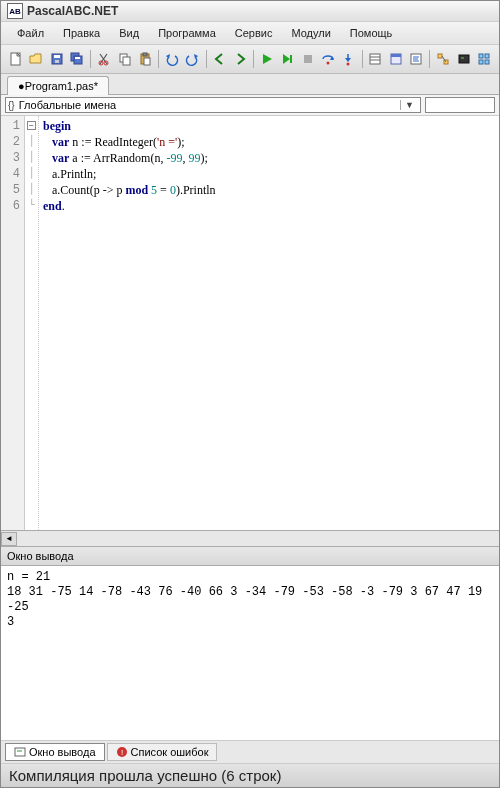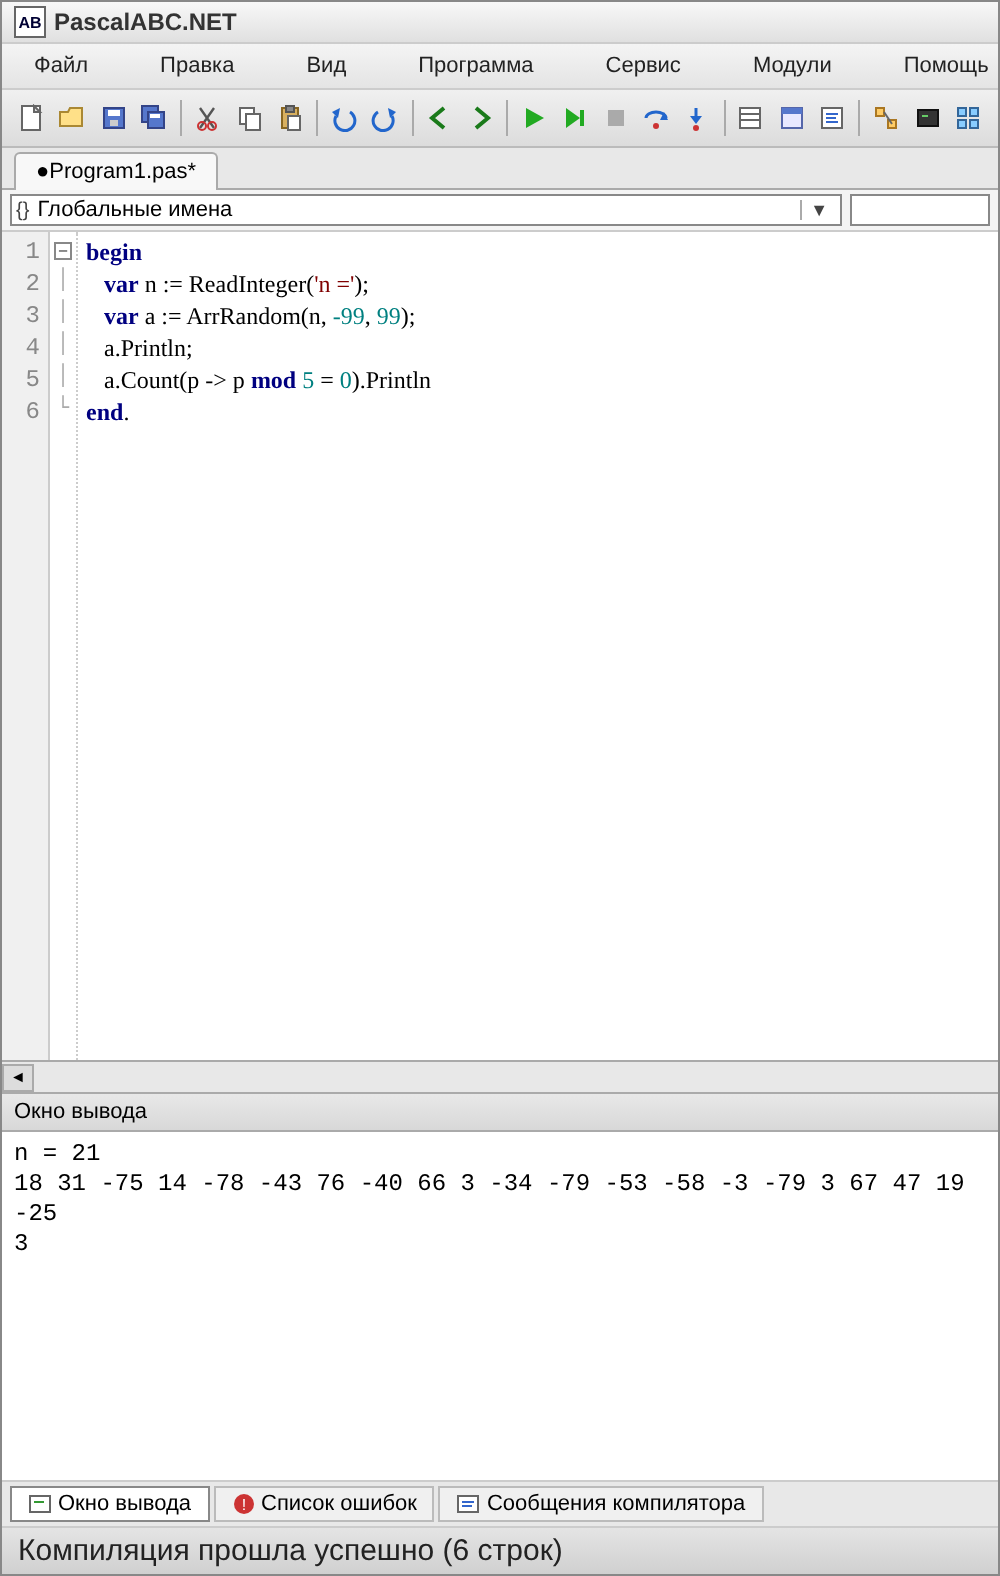--- a/index.html
+++ b/index.html
@@ -27,21 +27,21 @@
   background: #fff;
   border: 1px solid #666;
   display: flex; align-items: center; justify-content: center;
   font-size: 8px; font-weight: bold; color: #003;
 }
 .titlebar .title { font-size: 12px; color: #333; font-weight: bold; }
 .menubar {
   background: linear-gradient(to bottom, #f4f4f4, #e4e4e4);
   padding: 3px 8px;
   display: flex;
-  gap: 20px;
+  gap: 3px;
   border-bottom: 1px solid #ccc;
 }
 .menubar .menuitem {
   padding: 2px 8px;
   cursor: pointer;
   color: #222;
 }
 .toolbar {
   background: linear-gradient(to bottom, #f0f0f0, #dcdcdc);
   padding: 3px 6px;
@@ -424,25 +424,15 @@
   </div>
   <div class="btab">
     <span class="bicon">
         <svg width="12" height="12">
           <circle cx="6" cy="6" r="5" fill="#cc3333"></circle>
           <text x="6" y="9" text-anchor="middle" font-size="8" fill="#fff">!</text>
         </svg>
       </span>
     <span>Список ошибок</span>
   </div>
-  <div class="btab">
-    <span class="bicon">
-        <svg width="12" height="12">
-          <rect x="1" y="2" width="10" height="8" fill="#fff" stroke="#666"></rect>
-          <line x1="3" y1="5" x2="9" y2="5" stroke="#3366cc"></line>
-          <line x1="3" y1="7" x2="8" y2="7" stroke="#3366cc"></line>
-        </svg>
-      </span>
-    <span>Сообщения компилятора</span>
-  </div>
 </div>
 
 <div class="statusbar">Компиляция прошла успешно (6 строк)</div>
 
 </body></html>

